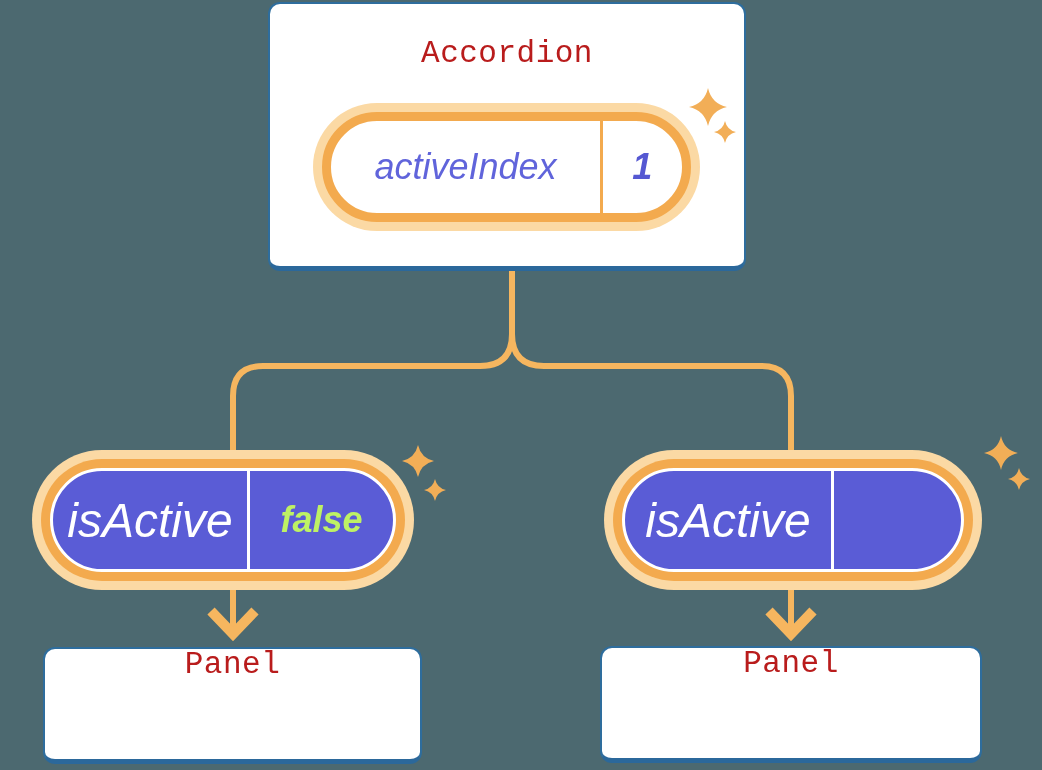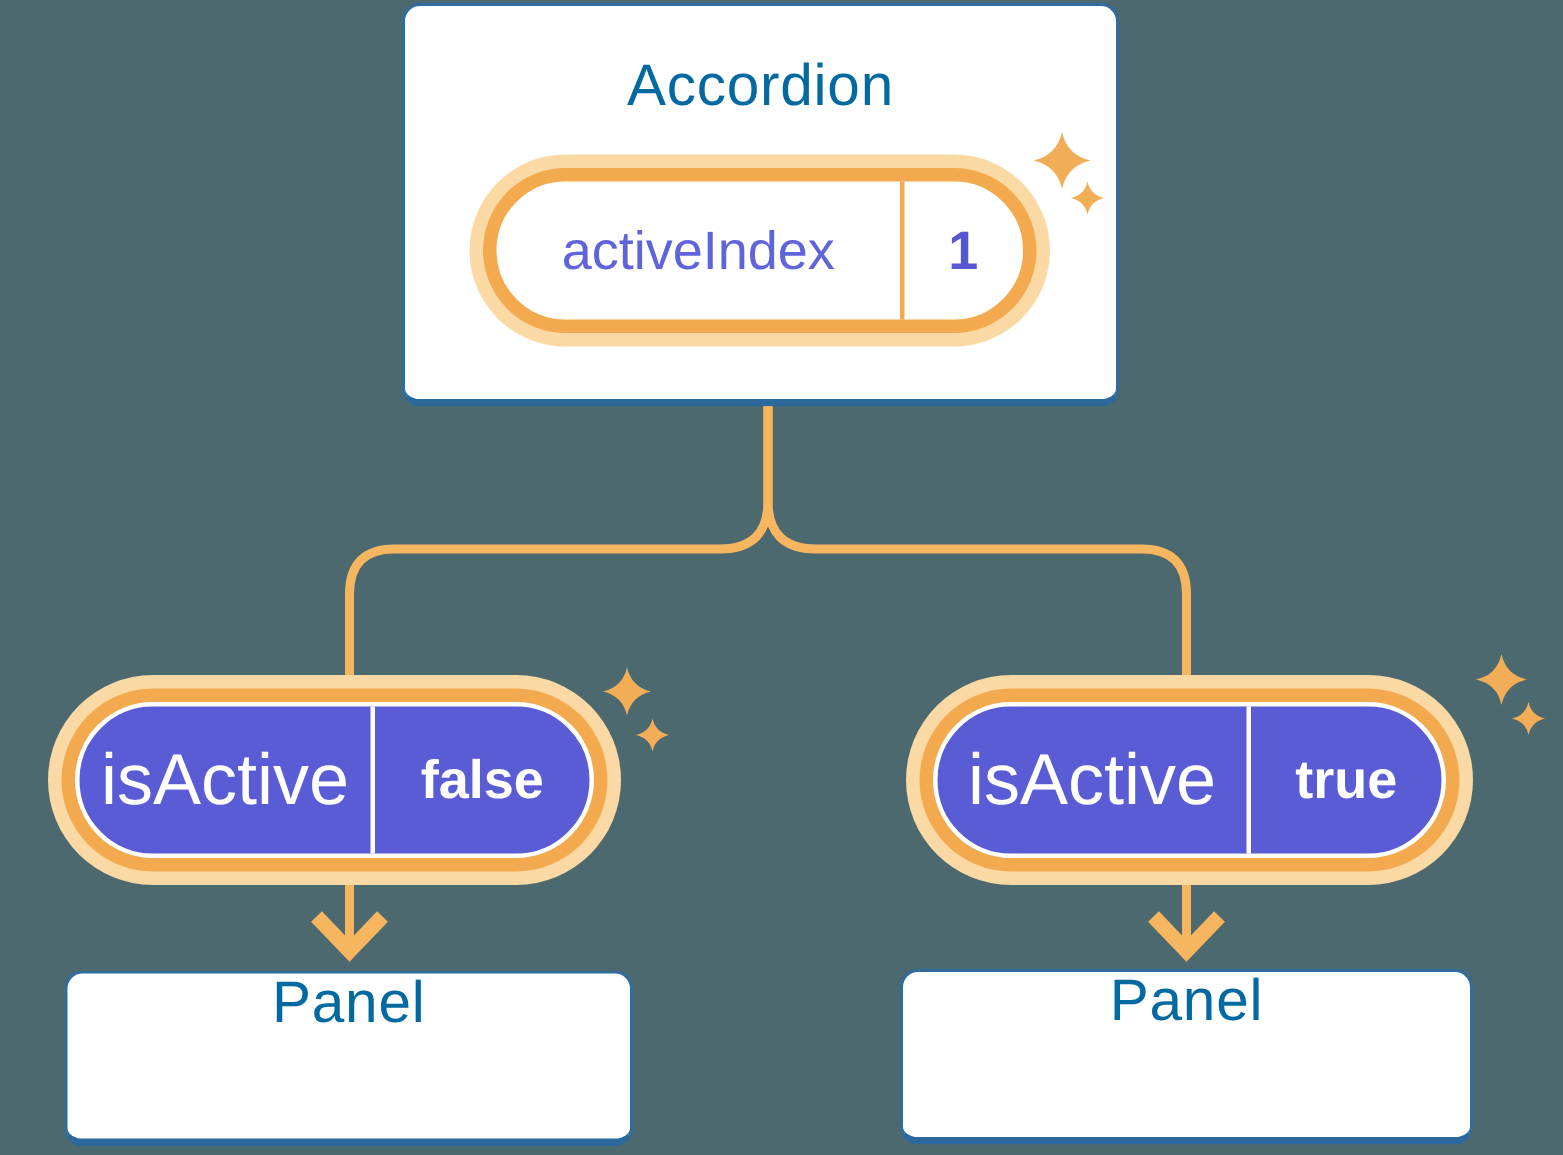--- a/index.html
+++ b/index.html
@@ -13,30 +13,31 @@
   .sparkles{z-index:5;}
 
   .card{
     position:absolute;background:#ffffff;
     border:2.5px solid #2E6D9D;border-bottom:5px solid #2B689B;
     border-radius:12px;box-sizing:border-box;z-index:1;
     display:flex;align-items:flex-start;justify-content:center;
   }
   .accordion-card{left:268px;top:2px;width:478px;height:269px;align-items:flex-start;}
   .card-title{
-    color:#0369a1;font-size:39px;font-weight:500;line-height:1;
+    color:#b91c1c;font-size:31px;font-weight:500;line-height:1;
     letter-spacing:0.5px;
+    font-family:Liberation Mono, monospace;
   }
   .accordion-card .card-title{margin-top:34px;}
   .panel-left{left:43px;top:647px;width:379px;height:117px;}
   .panel-right{left:600px;top:646px;width:382px;height:117px;}
 
   .pill{
     position:absolute;box-sizing:border-box;border-radius:999px;
-    display:flex;align-items:stretch;z-index:2;
+    display:flex;align-items:stretch;z-index:2;font-style:italic;
   }
   .state-pill{
     left:322px;top:112px;width:369px;height:110px;background:#ffffff;
     border:9px solid #F3AA4E;
     box-shadow:0 0 0 9px #FBD9A4;
   }
   .state-pill .pill-label{
     width:269px;display:flex;align-items:center;justify-content:center;
     color:#6064DB;font-size:36px;
   }
@@ -53,21 +54,21 @@
   .prop-pill-right{left:622px;top:468px;width:342px;height:104px;}
   .prop-pill .pill-label{
     display:flex;align-items:center;justify-content:center;
     color:#ffffff;font-size:48px;
   }
   .prop-pill-left .pill-label{width:194px;}
   .prop-pill-right .pill-label{width:206px;}
   .prop-pill .pill-divider{width:3px;background:#ffffff;}
   .prop-pill .pill-value{
     flex:1;display:flex;align-items:center;justify-content:center;
-    color:#ffffff;font-size:36px;font-weight:700;
+    color:#bef264;font-size:36px;font-weight:700;
   }
 </style>
 </head>
 <body>
 
 <div class="stage">
 
   <svg class="layer lines" viewBox="0 0 1042 770" aria-hidden="true">
     <path d="M512,269 L512,334 Q512,366 480,366 L263,366 Q233,366 233,396 L233,633" fill="none" stroke="#F6B65F" stroke-width="6"></path>
     <path d="M512,269 L512,334 Q512,366 544,366 L761,366 Q791,366 791,396 L791,633" fill="none" stroke="#F6B65F" stroke-width="6"></path>
@@ -87,21 +88,20 @@
 
   <div class="pill prop-pill prop-pill-left">
     <div class="pill-label">isActive</div>
     <div class="pill-divider"></div>
     <div class="pill-value">false</div>
   </div>
 
   <div class="pill prop-pill prop-pill-right">
     <div class="pill-label">isActive</div>
     <div class="pill-divider"></div>
-    <div class="pill-value">true</div>
   </div>
 
   <div class="card panel-left">
     <div class="card-title">Panel</div>
   </div>
   <div class="card panel-right">
     <div class="card-title">Panel</div>
   </div>
 
   <svg class="layer sparkles" viewBox="0 0 1042 770" aria-hidden="true">

